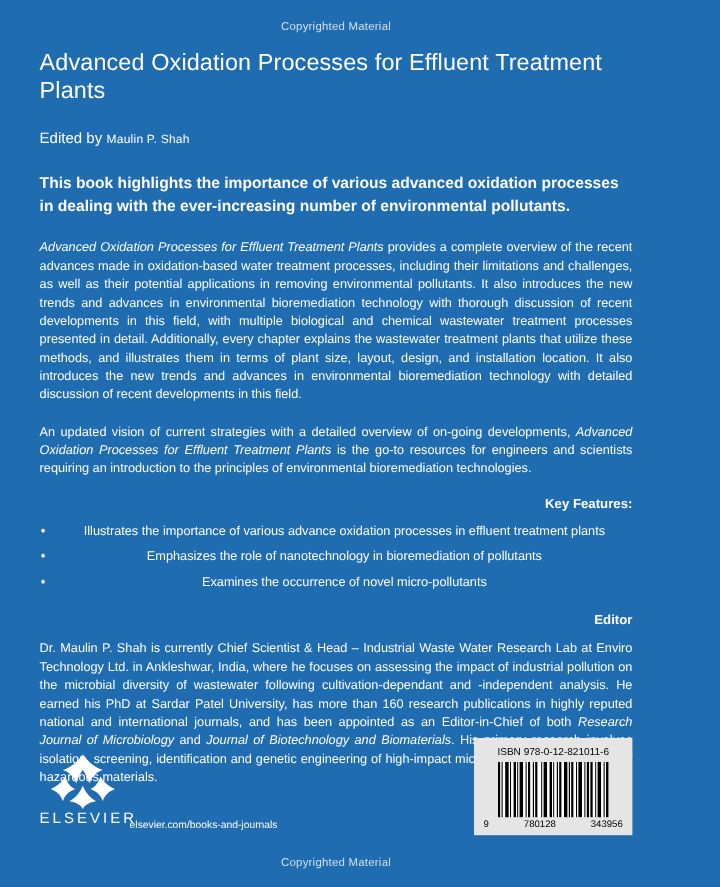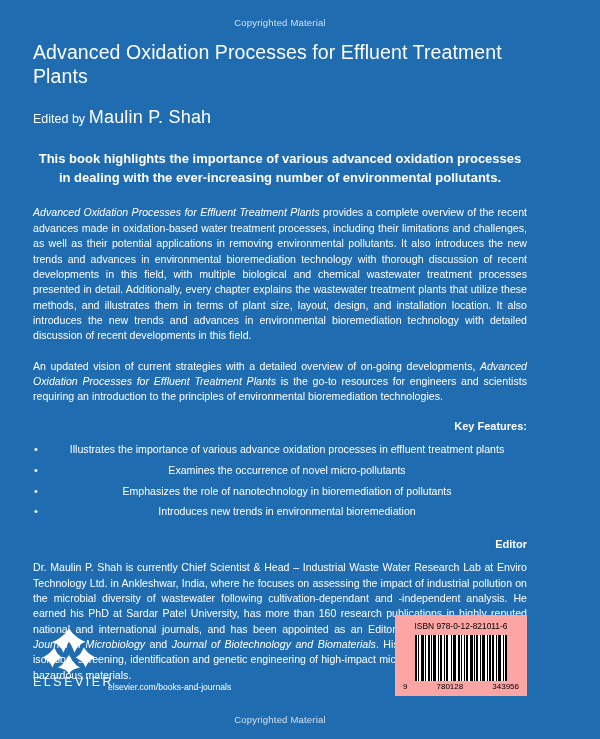--- a/index.html
+++ b/index.html
@@ -50,30 +50,29 @@
 
   .edited-line {
     font-size: 13px;
     margin: 0 0 22px 0;
   }
   .edited-by {
     font-size: 12.5px;
     text-align: center;
   }
   .editor-name {
-    font-size: 18px;
+    font-size: 10px;
     letter-spacing: 0.2px;
   }
 
   .highlight {
     font-size: 13px;
     font-weight: bold;
     line-height: 1.45;
     margin: 0 0 18px 0;
-    text-align: center;
   }
 
   p.body-text {
     font-size: 10.6px;
     line-height: 1.45;
     margin: 0 0 15px 0;
     text-align: justify;
   }
   .ital { font-style: italic; }
 
@@ -138,21 +137,21 @@
     color: #ffffff;
     white-space: nowrap;
   }
 
   
   .barcode-box {
     position: absolute;
     right: 33px;
     bottom: 43px;
     width: 132px;
-    background: #fca5a5;
+    background: #e5e5e5;
     padding: 6px 7px 5px 7px;
     box-sizing: border-box;
   }
   .isbn-text {
     color: #000000;
     font-size: 8.4px;
     text-align: center;
     margin-bottom: 4px;
     font-family: "Liberation Sans", sans-serif;
   }
@@ -200,23 +199,22 @@
       <span class="ital">Advanced Oxidation Processes for Effluent Treatment Plants</span><span> provides a complete overview of the recent advances made in oxidation-based water treatment processes, including their limitations and challenges, as well as their potential applications in removing environmental pollutants. It also introduces the new trends and advances in environmental bioremediation technology with thorough discussion of recent developments in this field, with multiple biological and chemical wastewater treatment processes presented in detail. Additionally, every chapter explains the wastewater treatment plants that utilize these methods, and illustrates them in terms of plant size, layout, design, and installation location. It also introduces the new trends and advances in environmental bioremediation technology with detailed discussion of recent developments in this field.</span>
     </p>
 
     <p class="body-text">
       <span>An updated vision of current strategies with a detailed overview of on-going developments, </span><span class="ital">Advanced Oxidation Processes for Effluent Treatment Plants</span><span> is the go-to resources for engineers and scientists requiring an introduction to the principles of environmental bioremediation technologies.</span>
     </p>
 
     <div class="section-head">Key Features:</div>
     <ul class="features">
       <li>Illustrates the importance of various advance oxidation processes in effluent treatment plants</li>
+      <li>Emphasizes the role of nanotechnology in bioremediation of pollutants</li>
       <li>Examines the occurrence of novel micro-pollutants</li>
-      <li>Emphasizes the role of nanotechnology in bioremediation of pollutants</li>
-      <li>Introduces new trends in environmental bioremediation</li>
     </ul>
 
     <div class="editor-block">
       <div class="section-head">Editor</div>
       <p class="body-text">
         <span>Dr. Maulin P. Shah is currently Chief Scientist &amp; Head – Industrial Waste Water Research Lab at Enviro Technology Ltd. in Ankleshwar, India, where he focuses on assessing the impact of industrial pollution on the microbial diversity of wastewater following cultivation-dependant and -independent analysis. He earned his PhD at Sardar Patel University, has more than 160 research publications in highly reputed national and international journals, and has been appointed as an Editor-in-Chief of both </span><span class="ital">Research Journal of Microbiology</span><span> and </span><span class="ital">Journal of Biotechnology and Biomaterials</span><span>. His primary research involves isolation, screening, identification and genetic engineering of high-impact microbes for the degradation of hazardous materials.</span>
       </p>
     </div>
 
   </div>

